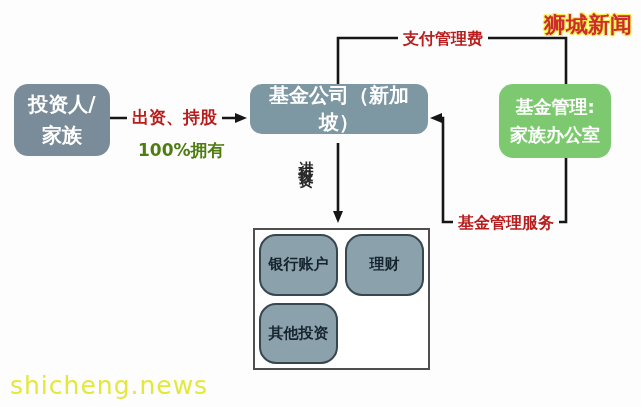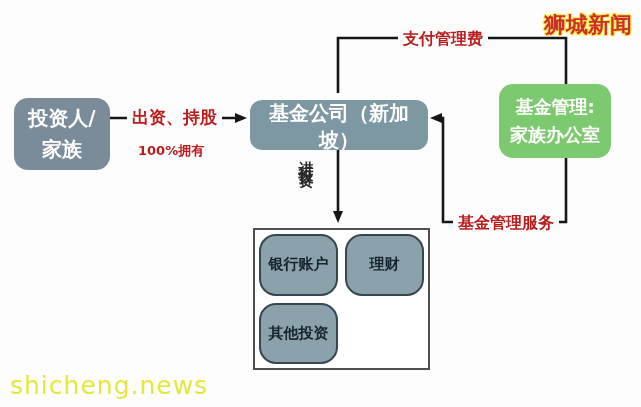--- a/index.html
+++ b/index.html
@@ -15,27 +15,28 @@
     position:absolute;
     display:flex;flex-direction:column;
     align-items:center;justify-content:space-evenly;
     color:#ffffff;text-align:center;
     box-sizing:border-box;
   }
   .node-investor{
     left:14px;top:84px;width:96px;height:72px;
     background:#7a8c99;border-radius:14px;
     font-family:"DejaVu Serif","Liberation Serif",serif;
-    font-size:20px;font-weight:bold;padding:4px 2px;margin-top:14px;
+    font-size:20px;font-weight:bold;padding:4px 2px;
   }
   .node-fund-company{
-    left:250px;top:100px;width:178px;height:50px;
+    left:250px;top:84px;width:178px;height:50px;
     background:#7e98a3;border-radius:12px;
     font-family:"DejaVu Serif","Liberation Serif",serif;
     font-size:20px;font-weight:bold;
+    justify-content:center;
   }
   .node-fund-manager{
     left:499px;top:84px;width:112px;height:74px;
     background:#7cc96f;border-radius:14px;
     font-size:18px;font-weight:bold;padding:6px 2px;
   }
   
   .portfolio{
     position:absolute;left:253px;top:228px;width:177px;height:142px;
     box-sizing:border-box;border:2px solid #4f4f4f;background:#ffffff;
@@ -49,22 +50,22 @@
     font-size:15px;font-weight:bold;
   }
   
   .edge-label{
     position:absolute;background:#fdfdfd;
     font-size:16px;font-weight:bold;color:#b91c1c;
     padding:0 5px;line-height:21px;white-space:nowrap;
   }
   .lbl-contribute{left:127px;top:107px;font-size:17px;}
   .lbl-ownership{
-    left:138px;top:140px;font-size:13px;font-weight:bold;
-    color:#b91c1c;background:transparent;padding:0;
+    left:138px;top:140px;font-size:17px;font-weight:bold;
+    color:#4d7c0f;background:transparent;padding:0;
   }
   .lbl-pay-fee{left:398px;top:28px;}
   .lbl-service{left:453px;top:212px;font-size:16px;}
   .lbl-invest{
     left:297px;top:149px;
     writing-mode:vertical-rl;letter-spacing:4px;
     background:transparent;padding:0;
     font-family:"DejaVu Serif","Liberation Serif",serif;
     font-size:15px;font-weight:bold;color:#2a2a2a;line-height:18px;
   }

